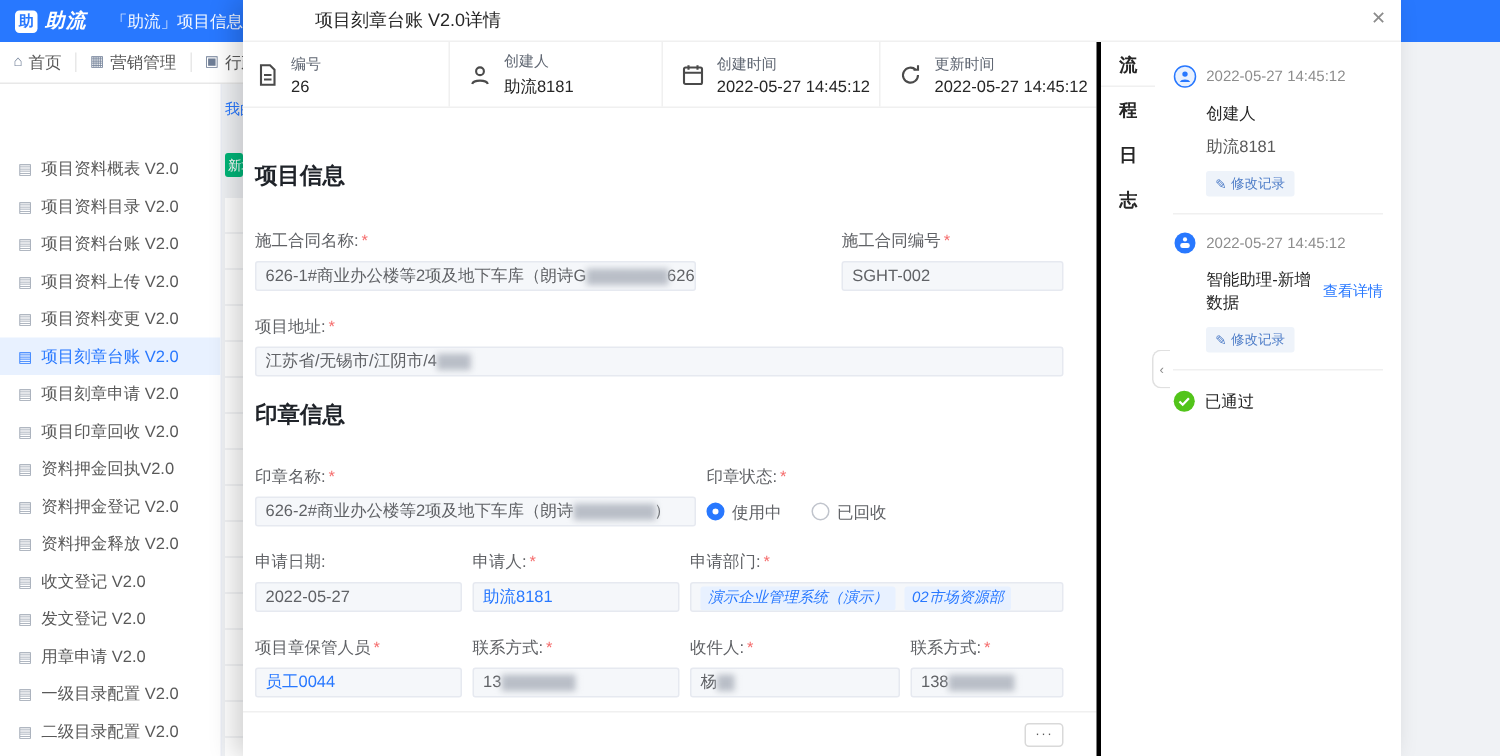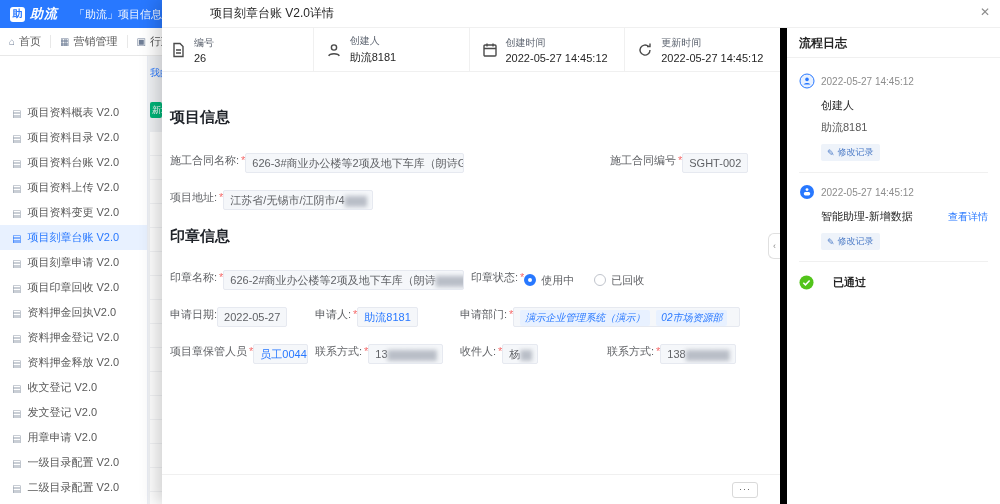--- a/index.html
+++ b/index.html
@@ -33,46 +33,46 @@
 
   
   .underlay { position:absolute; left:148px; top:56px; width:14px; bottom:0; background:#f0f2f5; overflow:hidden; z-index:1; }
   .u-tab { position:absolute; top:10px; left:2px; font-size:10px; color:#2878ff; white-space:nowrap; }
   .u-btn { position:absolute; top:46px; left:2px; width:12px; height:16px; background:#00b578;
     border-radius:2px; color:#fff; font-size:9px; line-height:16px; padding-left:2px; overflow:hidden; white-space:nowrap; }
   .u-table { position:absolute; top:76px; left:2px; right:0; bottom:0; background:#fff;
     background-image:repeating-linear-gradient(#fff 0 23px, #f2f3f5 23px 24px); }
 
   
-  .drawer { position:absolute; left:162px; top:0; width:838px; height:504px; background:#fff;
+  .drawer { position:absolute; left:162px; top:0; width:772px; height:504px; background:#fff;
     box-shadow:-6px 0 16px rgba(0,0,0,.18); z-index:5; display:flex; flex-direction:column; }
   .d-header { height:28px; border-bottom:1px solid #f0f0f0; display:flex; align-items:center;
     padding-left:48px; position:relative; flex:0 0 28px; }
   .d-title { font-size:12px; color:#262626; }
   .d-close { position:absolute; right:10px; top:5px; border:none; background:none; font-size:12px;
     color:#8c8c8c; cursor:pointer; }
 
   .d-body { flex:1; display:flex; position:relative; height:476px; }
   .main-col { width:618px; display:flex; flex-direction:column; }
-  .log-col { width:220px; border-left:7px solid #000000; display:flex; flex-direction:column; }
+  .log-col { width:220px; border-left:3px solid #000000; display:flex; flex-direction:row; }
 
   
   .summary { height:44px; flex:0 0 44px; border-bottom:1px solid #f0f0f0; display:flex; align-items:stretch; padding-left:8px; }
   .card { flex:1; display:flex; align-items:center; gap:8px; padding-right:6px; }
   .card + .card { border-left:1px solid #f0f0f0; padding-left:12px; }
   .card svg { flex:0 0 16px; }
   .cl { font-size:10px; color:#5f6672; margin-bottom:2px; }
   .cv { font-size:11px; color:#262626; white-space:nowrap; }
 
   
   .form-scroll { flex:1; overflow:hidden; padding:16px 22px 0 8px; }
   .sec { font-size:15px; font-weight:bold; color:#1f2329; margin:20px 0 26px; }
   .sec.second { margin:14px 0 24px; }
   .frow { display:flex; gap:7px; margin-bottom:16px; }
-  .f { display:flex; flex-direction:row; min-width:0; }
+  .f { display:flex; flex-direction:column; min-width:0; }
   .flabel { font-size:11px; color:#606266; margin-bottom:6px; white-space:nowrap; }
   .req { color:#f56c6c; margin-left:2px; }
   .fbox { height:20px; line-height:18px; background:#f5f7fa; border:1px solid #e6e9f0; border-radius:2px;
     font-size:11px; color:#606266; padding:0 6px; white-space:nowrap; overflow:hidden; }
   .w-lg { width:294px; } .w-sm { width:148px; } .w-md { width:138px; } .w-md2 { width:140px; }
   .grow { flex:1; } .spacer { flex:1; }
   .blue { color:#2878ff; }
   .redact { filter:blur(2px); color:#b9bec7; font-size:9px; letter-spacing:-1px; }
   .chiptag { display:inline-block; background:#e8f1ff; color:#2878ff; font-size:10px; line-height:16px;
     padding:0 5px; border-radius:2px; margin:1px 6px 0 0; cursor:pointer;font-style:italic; }
@@ -99,21 +99,21 @@
   .entry { padding:11px 0; border-bottom:1px solid #f0f0f0; }
   .ehead { display:flex; align-items:center; gap:6px; }
   .etime { font-size:10px; color:#8c8c8c; }
   .ebody { margin-left:22px; margin-top:9px; }
   .el1 { font-size:11px; color:#262626; display:flex; justify-content:space-between; align-items:center; }
   .el2 { font-size:11px; color:#595959; margin-top:7px; }
   .chip { display:inline-flex; align-items:center; gap:3px; background:#eef3fa; color:#4d7cc7;
     font-size:9px; padding:2px 6px; border-radius:2px; margin-top:9px; border:none; cursor:pointer; }
   .ic-edit::before { content:"✎"; font-size:9px; }
   .link { color:#2878ff; font-size:10px; cursor:pointer; white-space:nowrap;text-align:center; }
-  .approved { display:flex; align-items:center; gap:19px; padding:13px 0; font-size:11px; color:#262626;font-weight:bold; }
+  .approved { display:flex; align-items:center; gap:6px; padding:13px 0; font-size:11px; color:#262626; }
 </style>
 </head>
 <body>
 
 <div class="topbar">
   <div class="logo-wrap">
     <span class="logo-badge">助</span>
     <span class="logo-text">助流</span>
   </div>
   <span class="app-title">「助流」项目信息</span>
@@ -261,21 +261,21 @@
         </div>
       </div>
 
       <div class="form-scroll">
         <div class="sec">项目信息</div>
 
         <div class="frow">
           <div class="f w-lg">
             <div class="flabel"><span>施工合同名称:</span><span class="req">*</span></div>
             <div class="fbox">
-              <span>626-3#商业办公楼等2项及地下车库（朗诗G</span><span class="redact">██████████</span><span>626-2#商业办公楼项目）</span>
+              <span>626-1#商业办公楼等2项及地下车库（朗诗G</span><span class="redact">██████████</span><span>626-2#商业办公楼项目）</span>
             </div>
           </div>
           <div class="spacer"></div>
           <div class="f w-sm">
             <div class="flabel"><span>施工合同编号</span><span class="req">*</span></div>
             <div class="fbox"><span>SGHT-002</span></div>
           </div>
         </div>
 
         <div class="frow">

